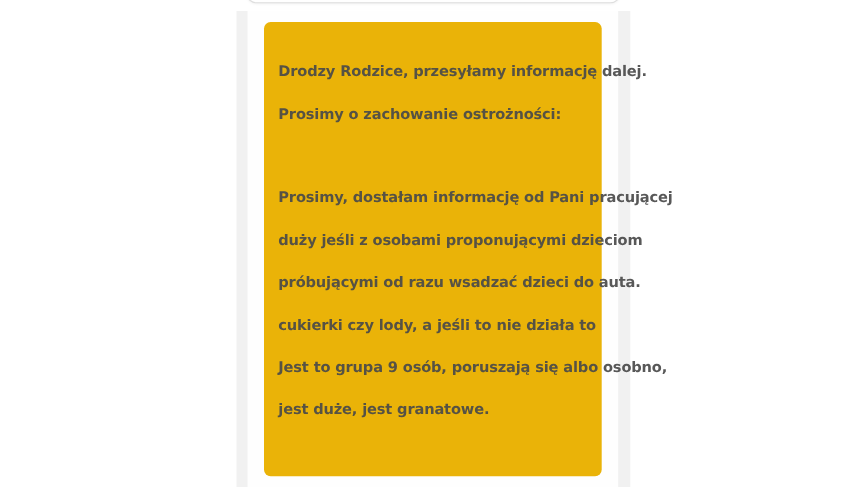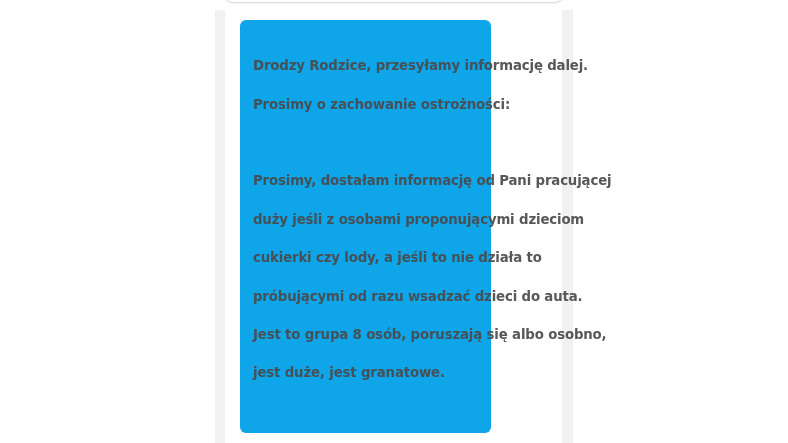--- a/index.html
+++ b/index.html
@@ -37,23 +37,23 @@
       left: 225px;
       top: 10px;
       width: 337px;
       height: 433px;
       background: #fefefe;
     }
     .message-bubble {
       position: absolute;
       left: 240px;
       top: 20px;
-      width: 251px;
+      width: 307px;
       height: 413px;
-      background: #0ea5e9;
+      background: #eab308;
       border-radius: 6px;
       box-sizing: border-box;
       padding: 17px 0 0 13px;
     }
     .message-text {
       color: #4a4a4a;
       font-size: 13.3px;
       line-height: 19.2px;
       font-weight: bold;
       letter-spacing: -0.15px;
@@ -74,23 +74,23 @@
 <div class="side-strip"></div>
 <div class="content-panel"></div>
 
 <div class="message-bubble">
   <div class="message-text">
     <span class="line">Drodzy Rodzice, przesyłamy informację dalej.</span>
     <span class="line">Prosimy o zachowanie ostrożności:</span>
     <span class="line"></span>
     <span class="line">Prosimy, dostałam informację od Pani pracującej</span>
     <span class="line">duży jeśli z osobami proponującymi dzieciom</span>
+    <span class="line">próbującymi od razu wsadzać dzieci do auta.</span>
     <span class="line">cukierki czy lody, a jeśli to nie działa to</span>
-    <span class="line">próbującymi od razu wsadzać dzieci do auta.</span>
-    <span class="line">Jest to grupa 8 osób, poruszają się albo osobno,</span>
+    <span class="line">Jest to grupa 9 osób, poruszają się albo osobno,</span>
     <span class="line">jest duże, jest granatowe.</span>
     
     
     
     
     
     
     
     
     

